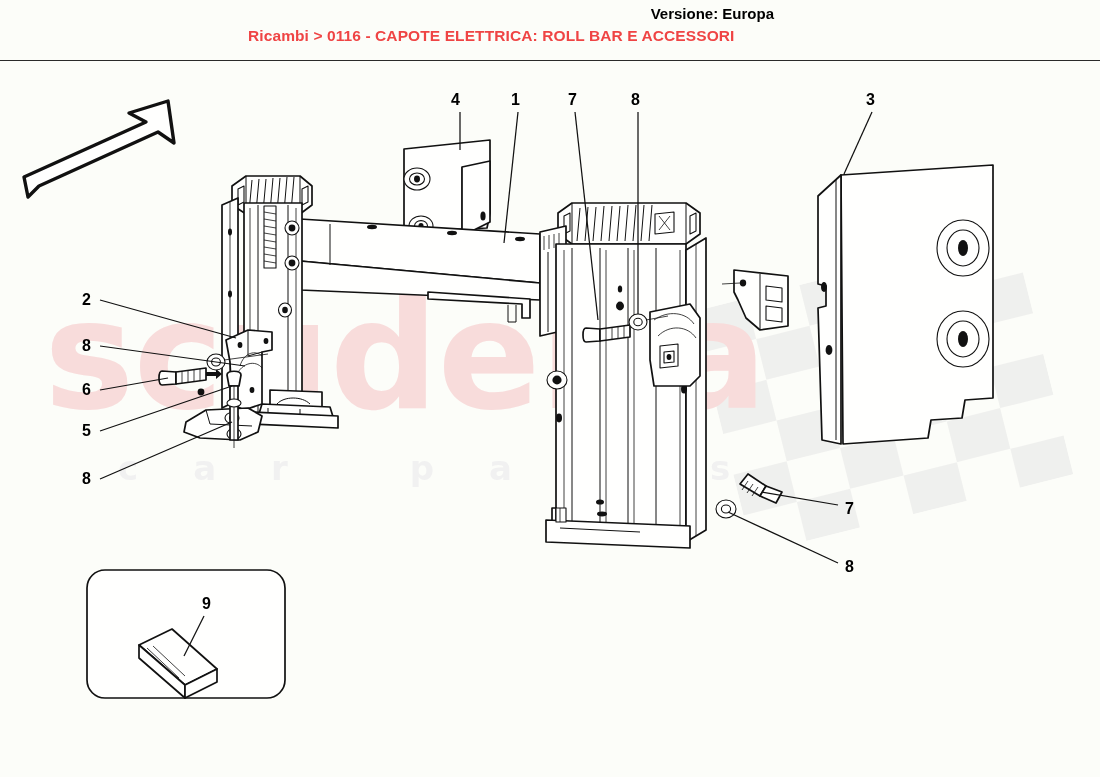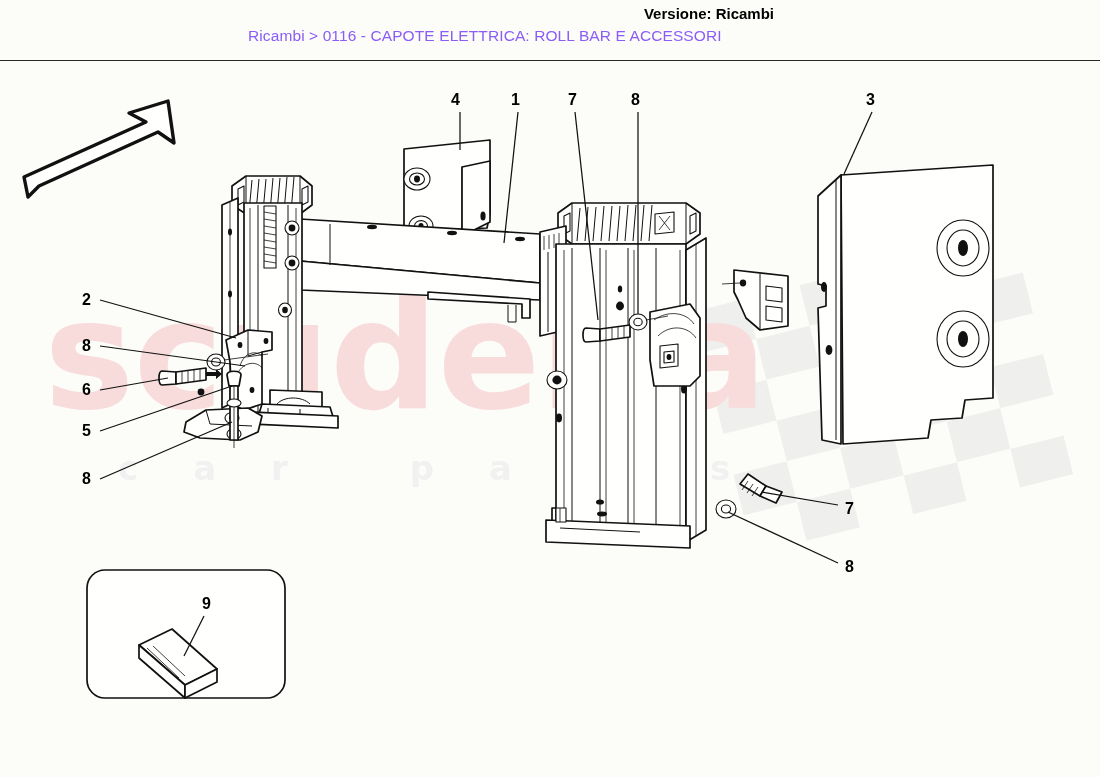--- a/index.html
+++ b/index.html
@@ -13,21 +13,21 @@
   #page{position:relative;width:1100px;height:777px;overflow:hidden;}
 
   
   .hdr{position:absolute;left:0;top:0;width:1100px;height:61px;}
   .hdr .version{
     position:absolute;right:326px;top:5px;
     font-size:15px;font-weight:bold;color:#000;white-space:nowrap;
   }
   .hdr .crumb{
     position:absolute;left:248px;top:27px;
-    font-size:15.5px;font-weight:normal;color:#8b5cf6;white-space:nowrap;
+    font-size:15.5px;font-weight:bold;color:#ef4444;white-space:nowrap;
     letter-spacing:.1px;
   }
   .hdr .rule{
     position:absolute;left:0;top:60px;width:1100px;height:1px;
     background:#2a2a2a;
   }
 
   
   .wm{position:absolute;left:0;top:0;width:1100px;height:777px;pointer-events:none;}
   .wm-flag{position:absolute;left:718px;top:268px;width:330px;height:250px;
@@ -53,21 +53,21 @@
     position:absolute;font-size:16px;font-weight:bold;color:#000;
     font-family:"Liberation Sans", sans-serif;line-height:1;
   }
 </style>
 </head>
 <body>
 
 <div id="page">
 
   <div class="hdr">
-    <div class="version">Versione: Ricambi</div>
+    <div class="version">Versione: Europa</div>
     <div class="crumb">Ricambi &gt; 0116 - CAPOTE ELETTRICA: ROLL BAR E ACCESSORI</div>
     <div class="rule"></div>
   </div>
 
   <div class="wm">
     <svg class="wm-flag" viewBox="0 0 330 250">
       <g fill="#e4e4e4">
         <rect x="0" y="0" width="55" height="42"></rect>
         <rect x="110" y="0" width="55" height="42"></rect>
         <rect x="220" y="0" width="55" height="42"></rect>

